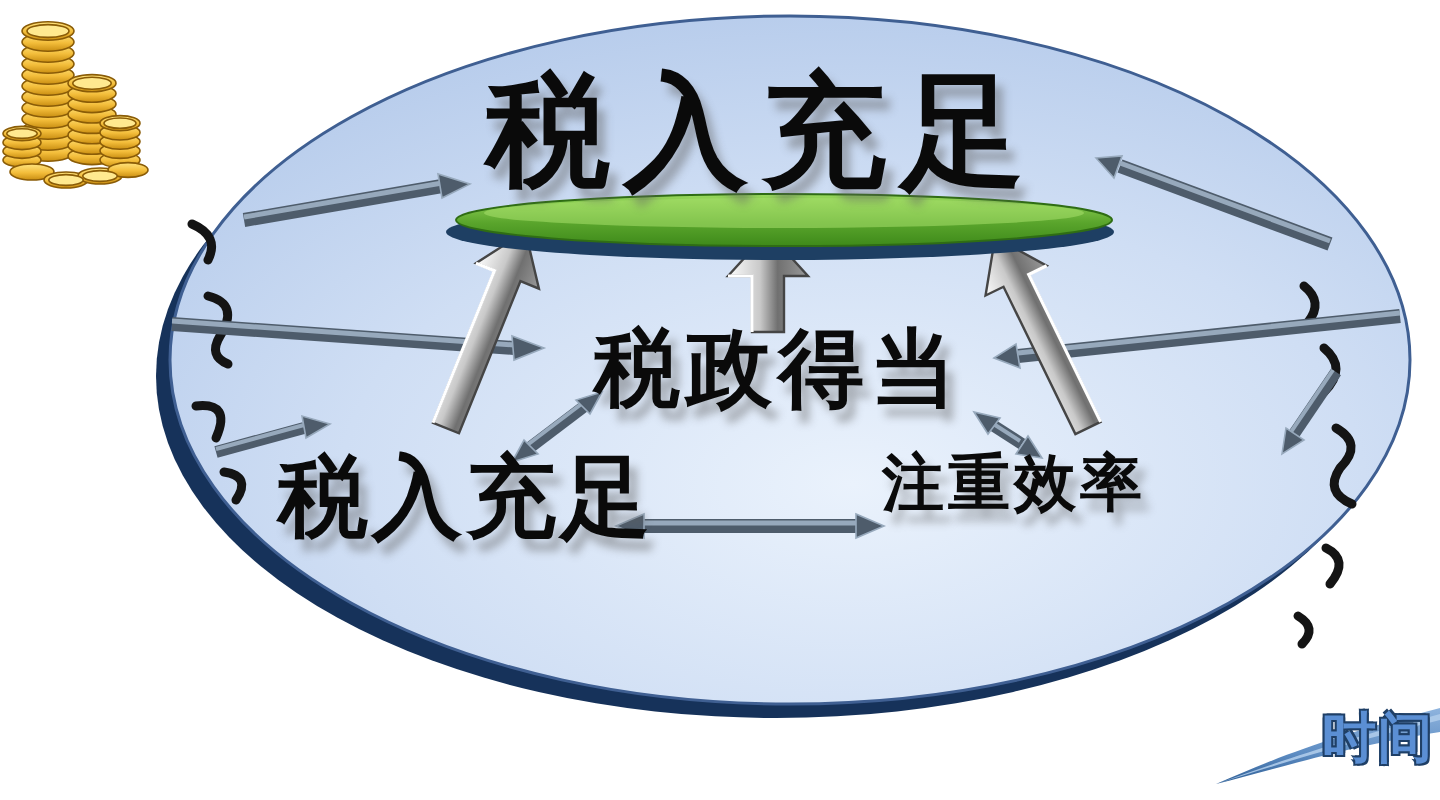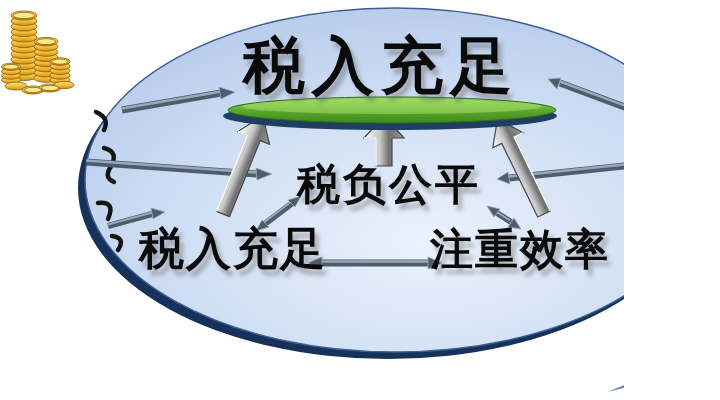--- a/index.html
+++ b/index.html
@@ -1,29 +1,29 @@
 <!DOCTYPE html>
 <html><head>
 <meta charset="utf-8">
 <style>
   html,body{margin:0;padding:0;background:#ffffff;}
   #stage{
-    position:relative;width:624px;height:400px;overflow:hidden;
+    position:relative;width:720px;height:400px;overflow:hidden;
     font-family:"Liberation Serif","DejaVu Serif",serif;
   }
   #scene{position:absolute;left:0;top:0;}
   .node-label{
     position:absolute;color:#0a0a0a;white-space:nowrap;z-index:5;
     font-family:"Liberation Serif","DejaVu Serif",serif;
     text-shadow:4px 6px 4px rgba(95,95,95,0.45);
   }
   #title-label{left:243px;top:24px;width:300px;font-size:62px;letter-spacing:7px;font-weight:600;}
   #policy-label{left:297px;top:156px;font-size:43px;letter-spacing:3px;font-weight:600;}
   #fairness-label{left:139px;top:219px;font-size:45px;letter-spacing:2px;font-weight:600;}
-  #efficiency-label{left:430px;top:221px;font-size:43px;letter-spacing:2px;font-weight:600;text-align:right;}
+  #efficiency-label{left:441px;top:221px;font-size:31px;letter-spacing:2px;font-weight:600;text-align:right;}
   #timeline-label{
     left:661px;top:351px;font-size:27px;font-weight:bold;color:#5b8fd4;
     font-family:"Liberation Sans","DejaVu Sans",sans-serif;letter-spacing:1px;
     text-shadow:-1px -1px 0 #1f3f66, 1px -1px 0 #1f3f66, -1px 1px 0 #1f3f66, 1px 1px 0 #1f3f66;
   }
 </style>
 </head>
 <body>
 
 <div id="stage">
@@ -198,16 +198,17 @@
       </g>
     </g>
 
     <g>
       <path d="M 608,392 C 640,378 666,368 720,354 L 720,366 C 670,374 640,384 608,392 Z" fill="url(#swooshGrad)"></path>
       <path d="M 608,392 C 642,380 668,371 720,357 L 720,360 C 668,373 640,382 608,392 Z" fill="#aecbea" opacity="0.9"></path>
     </g>
   </svg>
 
   <div class="node-label" id="title-label">税入充足</div>
-  <div class="node-label" id="policy-label">税负公平</div>
+  <div class="node-label" id="policy-label">税政得当</div>
   <div class="node-label" id="fairness-label">税入充足</div>
   <div class="node-label" id="efficiency-label">注重效率</div>
+  <div class="node-label" id="timeline-label">时间</div>
 </div>
 
 </body></html>

